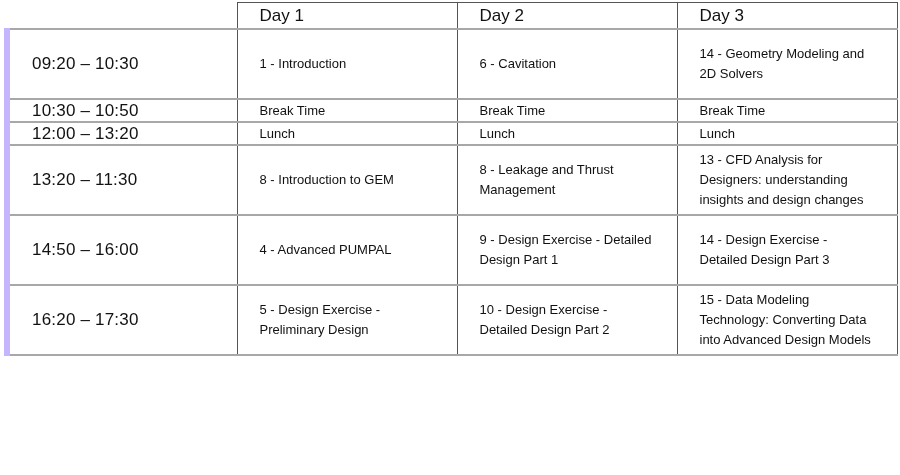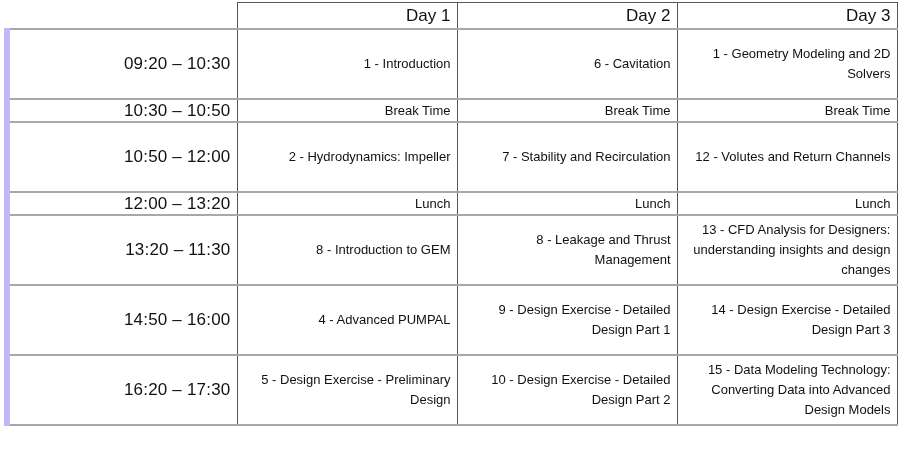--- a/index.html
+++ b/index.html
@@ -1,18 +1,18 @@
 <!DOCTYPE html>
 <html><head>
 <meta charset="utf-8">
 <style>
   html, body { margin:0; padding:0; background:#ffffff; }
   body { width:900px; height:475px; position:relative; overflow:hidden; font-family:"Liberation Sans", sans-serif; color:#111; }
   table.sched { position:absolute; left:4px; top:2px; border-collapse:collapse; table-layout:fixed; }
-  table.sched td, table.sched th { padding:0 6px; text-align:right; vertical-align:middle; }
+  table.sched td, table.sched th { padding:0 22px; text-align:left; vertical-align:middle; }
   col.c-time { width:230px; }
   col.c-day { width:220px; }
   th.corner { border:none; border-bottom:2px solid #a8a8a8; background:#fff; }
   th.day { font-weight:normal; font-size:17px; height:25px; border-top:1.5px solid #555; border-left:1.5px solid #555; border-right:1.5px solid #555; border-bottom:2px solid #a8a8a8; }
   td.time { font-size:17px; letter-spacing:0.2px; border-left:6px solid #c4b5fd; border-bottom:2px solid #a8a8a8; border-right:1.5px solid #555; }
   td.cell { font-size:13px; line-height:20px; border-left:1.5px solid #555; border-right:1.5px solid #555; border-bottom:2px solid #a8a8a8; }
   tr.tall td { height:68px; }
   tr.short td { height:21px; }
 </style>
 </head>
@@ -31,33 +31,27 @@
       <th class="day">Day 1</th>
       <th class="day">Day 2</th>
       <th class="day">Day 3</th>
     </tr>
   </thead>
   <tbody>
     <tr class="tall">
       <td class="time">09:20 – 10:30</td>
       <td class="cell">1 - Introduction</td>
       <td class="cell">6 - Cavitation</td>
-      <td class="cell">1 - Geometry Modeling and 2D Solvers</td>
+      <td class="cell">14 - Geometry Modeling and 2D Solvers</td>
     </tr>
     <tr class="short">
       <td class="time">10:30 – 10:50</td>
       <td class="cell">Break Time</td>
       <td class="cell">Break Time</td>
       <td class="cell">Break Time</td>
-    </tr>
-    <tr class="tall">
-      <td class="time">10:50 – 12:00</td>
-      <td class="cell">2 - Hydrodynamics: Impeller</td>
-      <td class="cell">7 - Stability and Recirculation</td>
-      <td class="cell">12 - Volutes and Return Channels</td>
     </tr>
     <tr class="short">
       <td class="time">12:00 – 13:20</td>
       <td class="cell">Lunch</td>
       <td class="cell">Lunch</td>
       <td class="cell">Lunch</td>
     </tr>
     <tr class="tall">
       <td class="time">13:20 – 11:30</td>
       <td class="cell">8 - Introduction to GEM</td>

